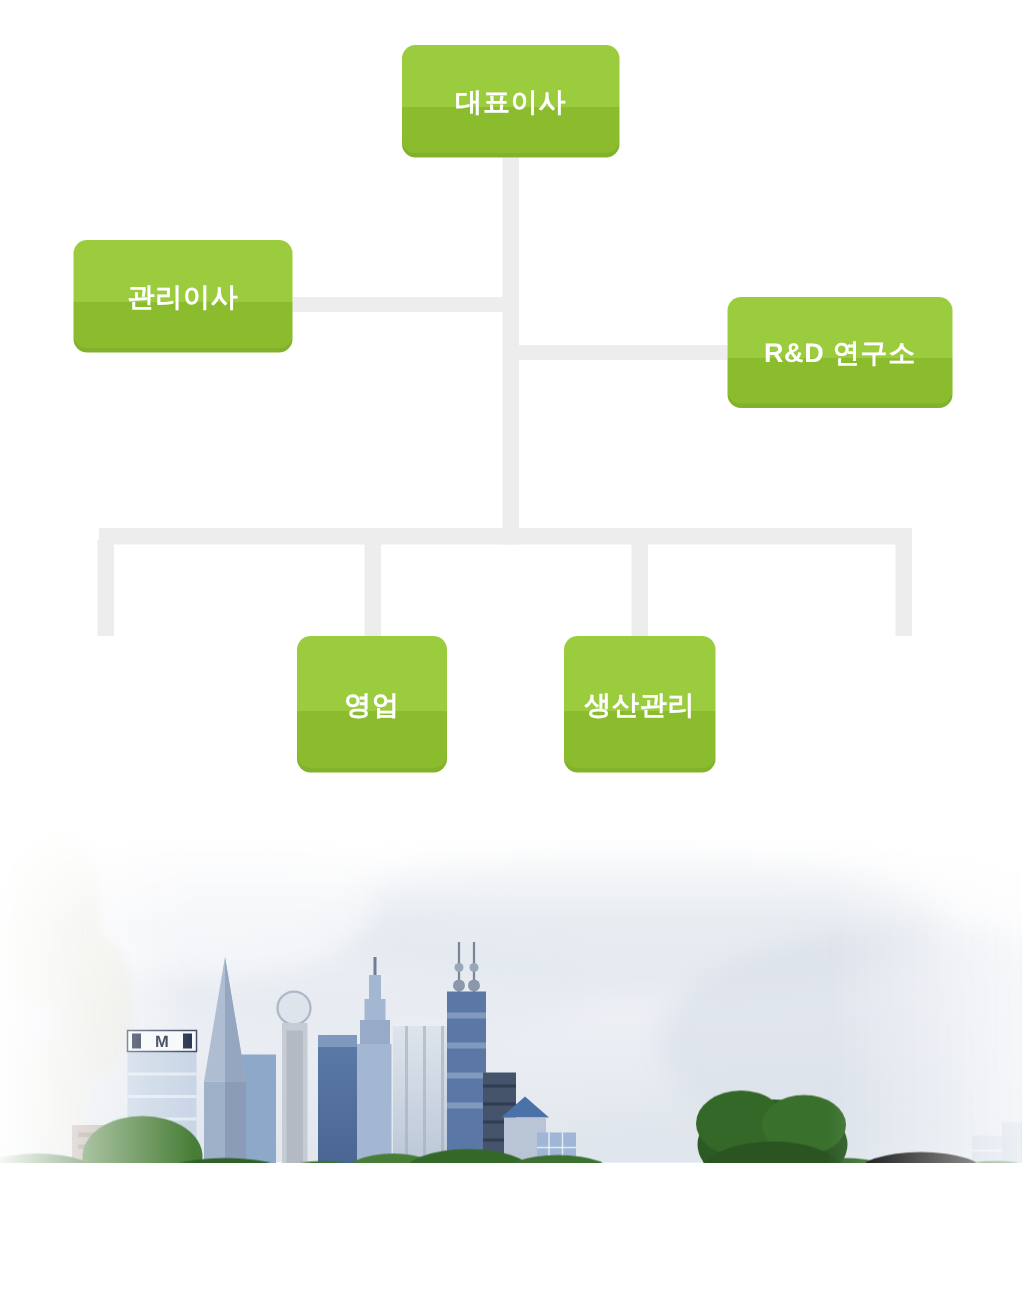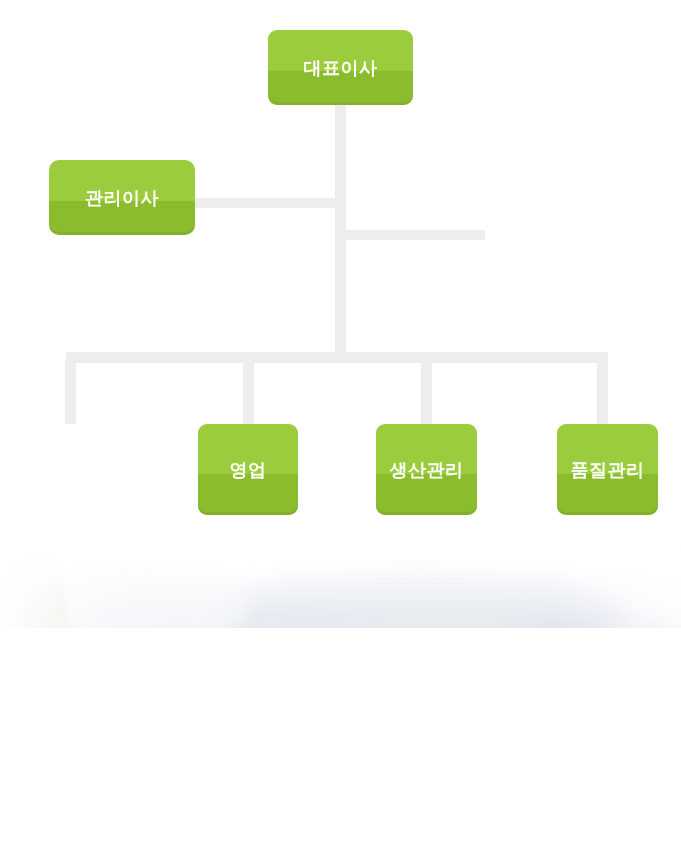--- a/index.html
+++ b/index.html
@@ -1,37 +1,37 @@
 <!DOCTYPE html>
 <html><head>
 <meta charset="utf-8">
 <style>
   html,body{margin:0;padding:0;background:#fff;}
   .stage{
-    position:relative;width:681px;height:628px;background:#ffffff;
+    position:relative;width:681px;height:775px;background:#ffffff;
     overflow:hidden;font-family:"Liberation Sans","DejaVu Sans",sans-serif;
   }
   
   .orgchart{position:absolute;left:0;top:0;width:681px;height:545px;}
   .conn{position:absolute;background:#ededed;}
   .c-v-main{left:335px;top:105px;width:11px;height:258px;}
   .c-h-left{left:195px;top:198px;width:150px;height:10px;}
   .c-h-right{left:340px;top:230px;width:145px;height:10px;}
   .c-h-row{left:66px;top:352px;width:542px;height:11px;}
   .c-drop{width:11px;top:360px;height:64px;}
   .c-d1{left:65px;} .c-d2{left:243px;} .c-d3{left:421px;} .c-d4{left:597px;}
   .node{
     position:absolute;display:flex;align-items:center;justify-content:center;
     color:#ffffff;font-weight:bold;font-size:18px;letter-spacing:0.5px;
     border-radius:9px;text-align:center;
     background:linear-gradient(to bottom,#9bcc3d 0%,#9bcc3d 55%,#8abc2e 55%,#8abc2e 100%);
     box-shadow:inset 0 -3px 0 rgba(0,0,0,0.05);
   }
   .n-ceo{left:268px;top:30px;width:145px;height:75px;}
-  .n-mgmt{left:49px;top:160px;width:146px;height:75px;border-radius:10px;}
+  .n-mgmt{left:49px;top:160px;width:146px;height:75px;}
   .n-rnd{left:485px;top:198px;width:150px;height:74px;}
   .n-b1{left:20px;top:424px;width:100px;height:91px;}
   .n-b2{left:198px;top:424px;width:100px;height:91px;}
   .n-b3{left:376px;top:424px;width:101px;height:91px;}
   .n-b4{left:557px;top:424px;width:101px;height:91px;}
   
   .photo{position:absolute;left:0;top:545px;width:681px;height:319px;display:block;}
 </style>
 </head>
 <body>
@@ -44,23 +44,23 @@
     <div class="conn c-h-left"></div>
     <div class="conn c-h-right"></div>
     <div class="conn c-h-row"></div>
     <div class="conn c-drop c-d1"></div>
     <div class="conn c-drop c-d2"></div>
     <div class="conn c-drop c-d3"></div>
     <div class="conn c-drop c-d4"></div>
 
     <div class="node n-ceo">대표이사</div>
     <div class="node n-mgmt">관리이사</div>
+    <div class="node n-rnd">R&amp;D 연구소</div>
     <div class="node n-b3">생산관리</div>
     <div class="node n-b2">영업</div>
-    <div class="node n-b4">품질관리</div>
   </div>
 
   <svg class="photo" viewBox="0 0 681 319" role="img" aria-label="City skyline rising behind a green park with trees and a large tree on the right">
     <defs>
       <linearGradient id="skyGrad" x1="0" y1="0" x2="0" y2="1">
         <stop offset="0%" stop-color="#ffffff"></stop>
         <stop offset="30%" stop-color="#f1f3f7"></stop>
         <stop offset="70%" stop-color="#e2e7ee"></stop>
         <stop offset="100%" stop-color="#edf0f4"></stop>
       </linearGradient>

